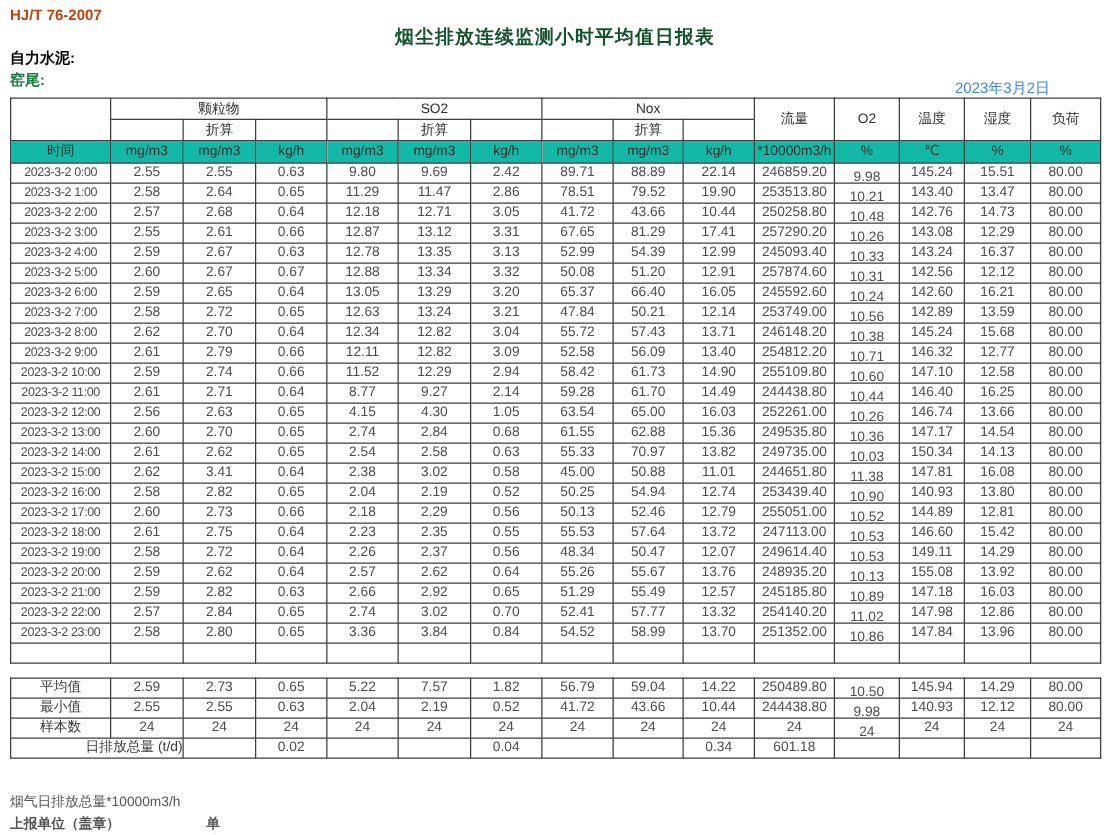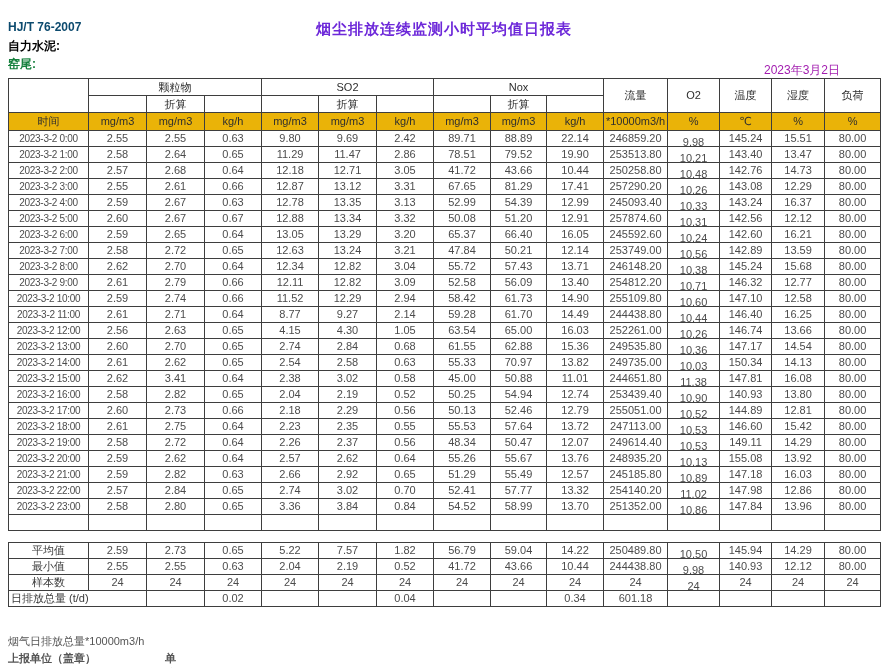--- a/index.html
+++ b/index.html
@@ -1,39 +1,39 @@
 <!DOCTYPE html>
 <html><head>
 <meta charset="utf-8">
 <style>
   html,body { margin:0; padding:0; background:#ffffff; }
   body { width:888px; height:668px; font-family:"Liberation Sans","DejaVu Sans",sans-serif; }
   .sheet { position:relative; width:888px; height:668px; background:#fff; overflow:hidden; }
 
-  .hj-code { position:absolute; left:8px; top:5px; font-size:12px; font-weight:bold; color:#0c4a6e;margin-top:15px; }
+  .hj-code { position:absolute; left:8px; top:5px; font-size:12px; font-weight:bold; color:#c2410c; }
   .title   { position:absolute; left:0; top:20px; width:888px; text-align:center; font-size:15px;
-             font-weight:bold; color:#6d28d9; letter-spacing:1px; }
+             font-weight:bold; color:#14532d; letter-spacing:1px; }
   .company { position:absolute; left:8px; top:38px; font-size:12px; font-weight:bold; color:#000; }
   .kiln    { position:absolute; left:8px; top:56px; font-size:12px; font-weight:bold; color:#15803d; }
-  .date    { position:absolute; left:764px; top:62px; font-size:12px; color:#a21caf; }
+  .date    { position:absolute; left:764px; top:62px; font-size:12px; color:#3b82f6; }
 
   table.report-table { border-collapse:collapse; table-layout:fixed; width:872px;padding-left:40px; }
   .report-table td { border:1px solid #3e3e3e; font-size:11px; color:#4c4c4c; text-align:center;
                      padding:0; white-space:nowrap; overflow:hidden; line-height:15px; }
   .report-table thead td { color:#2e2e2e; }
   tr.h17 { height:17px; }
   tr.h18 { height:18px; }
   .report-table tbody tr { height:16px; }
-  tr.green td { background:#eab308; }
+  tr.green td { background:#14b8a6; }
   .main    { position:absolute; left:8px; top:78px; }
   .summary { position:absolute; left:8px; top:542px; }
   td.cell-time { font-size:10px; letter-spacing:-0.3px; }
   td.cell-o2 > span { position:relative; top:4px; display:inline-block; }
   td.cell-label { color:#3a3a3a; }
-  td.cell-total-label { text-align:left; padding-left:2px; color:#3a3a3a; }
+  td.cell-total-label { text-align:right; padding-left:2px; color:#3a3a3a; }
 
   .footnote    { position:absolute; left:8px; top:634px; font-size:11px; color:#555; }
   .footer-line { position:absolute; left:8px; top:651px; font-size:11px; font-weight:600; color:#555; }
   .footer-line .unit { position:absolute; left:157px; top:0; }
 </style>
 </head>
 <body>
 
 <div class="sheet">
   <div class="hj-code">HJ/T  76-2007</div>

